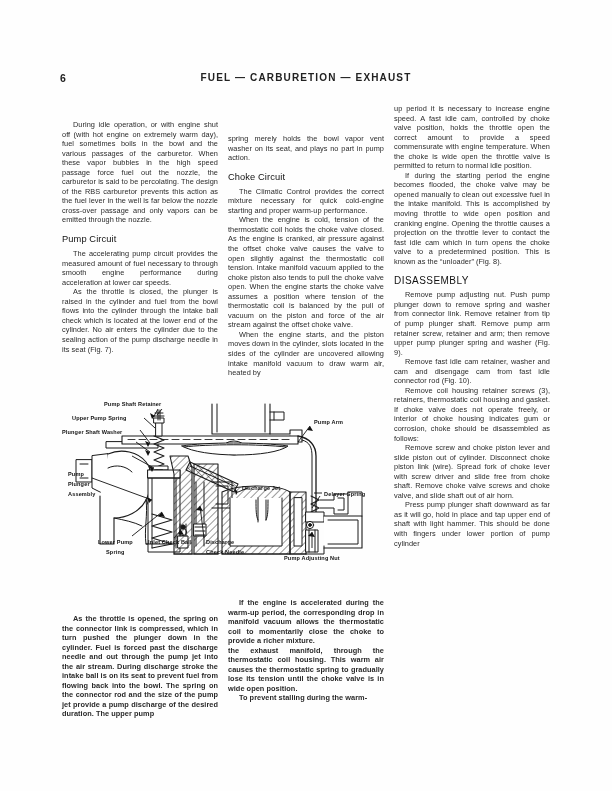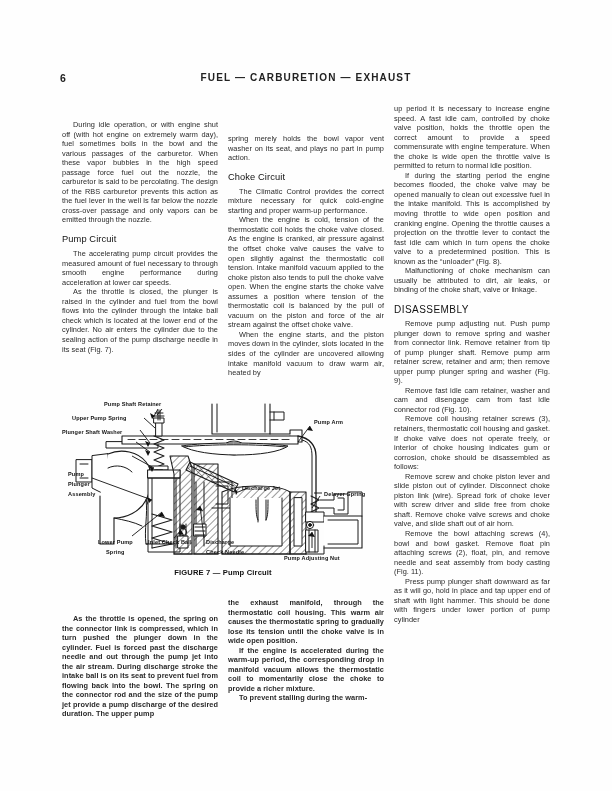--- a/index.html
+++ b/index.html
@@ -137,27 +137,25 @@
     <p class="para noind">spring merely holds the bowl vapor vent washer on its seat, and plays no part in pump action.</p>
     <h2 class="sec">Choke Circuit</h2>
     <p class="para">The Climatic   Control provides the correct mixture necessary for quick cold-engine starting and proper warm-up performance.</p>
     <p class="para">When the engine is cold, tension of the thermostatic coil holds the choke valve closed. As the engine is cranked, air pressure against the offset choke valve causes the valve to open slightly against the thermostatic coil tension. Intake manifold vacuum applied to the choke piston also tends to pull the choke valve open. When the engine starts the choke valve assumes a position where tension of the thermostatic coil is balanced by the pull of vacuum on the piston and force of the air stream against the offset choke valve.</p>
     <p class="para">When the engine starts, and the piston moves down in the cylinder, slots located in the sides of the cylinder are uncovered allowing intake manifold vacuum to draw warm air, heated by</p>
   </div>
 
   <div class="col c3 full-band">
     <p class="para noind">up period it is necessary to increase engine speed. A fast idle cam, controlled by choke valve position, holds the throttle open the correct amount to provide a speed commensurate with engine temperature. When the choke is wide open the throttle valve is permitted to return to normal idle position.</p>
     <p class="para">If during the starting period the engine becomes flooded, the choke valve may be opened manually to clean out excessive fuel in the intake manifold. This is accomplished by moving throttle to wide open position and cranking engine. Opening the throttle causes a projection on the throttle lever to contact the fast idle cam which in turn opens the choke valve to a predetermined position. This is known as the “unloader” (Fig. 8).</p>
-    <p class="para">Malfunctioning of choke mechanism can usually be attributed to dirt, air leaks, or binding of the choke shaft, valve or linkage.</p>
     <h2 class="sec caps">DISASSEMBLY</h2>
     <p class="para">Remove pump adjusting nut. Push pump plunger down to remove spring and washer from connector link. Remove retainer from tip of pump plunger shaft. Remove pump arm retainer screw, retainer and arm; then remove upper pump plunger spring and washer (Fig. 9).</p>
     <p class="para">Remove fast idle cam retainer, washer and cam and disengage cam from fast idle connector rod (Fig. 10).</p>
     <p class="para">Remove coil housing retainer screws (3), retainers, thermostatic coil housing and gasket. If choke valve does not operate freely, or interior of choke housing indicates gum or corrosion, choke should be disassembled as follows:</p>
     <p class="para">Remove screw and choke piston lever and slide piston out of cylinder. Disconnect choke piston link (wire). Spread fork of choke lever with screw driver and slide free from choke shaft. Remove choke valve screws and choke valve, and slide shaft out of air horn.</p>
-    <p class="para">Remove the bowl attaching screws (4), bowl and bowl gasket. Remove float pin attaching screws (2), float, pin, and remove needle and seat assembly from body casting (Fig. 11).</p>
     <p class="para">Press pump plunger shaft downward as far as it will go, hold in place and tap upper end of shaft with light hammer. This should be done with fingers under lower portion of pump cylinder</p>
   </div>
 
   <div class="figure-wrap">
     <svg class="fig-svg" width="322" height="190" viewBox="0 0 322 190">
       <defs>
         <pattern id="hatch" width="5" height="5" patternUnits="userSpaceOnUse" patternTransform="rotate(45)">
           <line x1="0" y1="0" x2="0" y2="5" stroke="#1f1f1f" stroke-width="0.9"></line>
         </pattern>
         <pattern id="hatch2" width="4.2" height="4.2" patternUnits="userSpaceOnUse" patternTransform="rotate(-45)">
@@ -307,25 +305,24 @@
       <text class="fig-lbl" x="252" y="28">Pump Arm</text>
       <text class="fig-lbl" x="262" y="100">Delayer Spring</text>
       <text class="fig-lbl" x="222" y="164">Pump Adjusting Nut</text>
 
       <g stroke="#111" stroke-width="0.9">
         <line x1="252" y1="97" x2="260" y2="97"></line>
       </g>
     </svg>
   </div>
 
-  <div class="figure-caption">FIGURE 7 — Pump Circuit</div>
 
   <div class="col c1 bot-band">
     <p class="para">As the throttle is opened, the spring on the connector link is compressed, which in turn pushed the plunger down in the cylinder. Fuel is forced past the discharge needle and out through the pump jet into the air stream. During discharge stroke the intake ball is on its seat to prevent fuel from flowing back into the bowl. The spring on the connector rod and the size of the pump jet provide a pump discharge of the desired duration. The upper pump</p>
   </div>
 
   <div class="col c2 bot-band">
+    <p class="para">If the engine is accelerated during the warm-up period, the corresponding drop in manifold vacuum allows the thermostatic coil to momentarily close the choke to provide a richer mixture.</p>
     <p class="para noind">the exhaust manifold, through the thermostatic coil housing. This warm air causes the thermostatic spring to gradually lose its tension until the choke valve is in wide open position.</p>
-    <p class="para">If the engine is accelerated during the warm-up period, the corresponding drop in manifold vacuum allows the thermostatic coil to momentarily close the choke to provide a richer mixture.</p>
     <p class="para">To prevent stalling during the warm-</p>
   </div>
 
 </div>
 
 </body></html>

